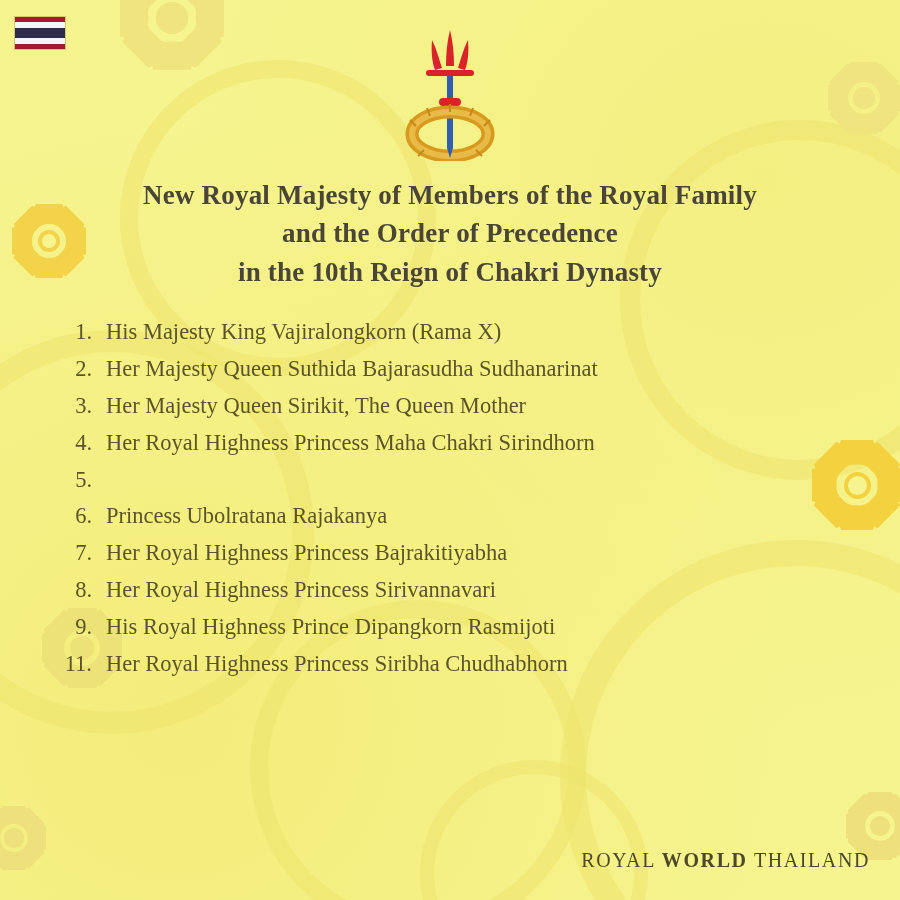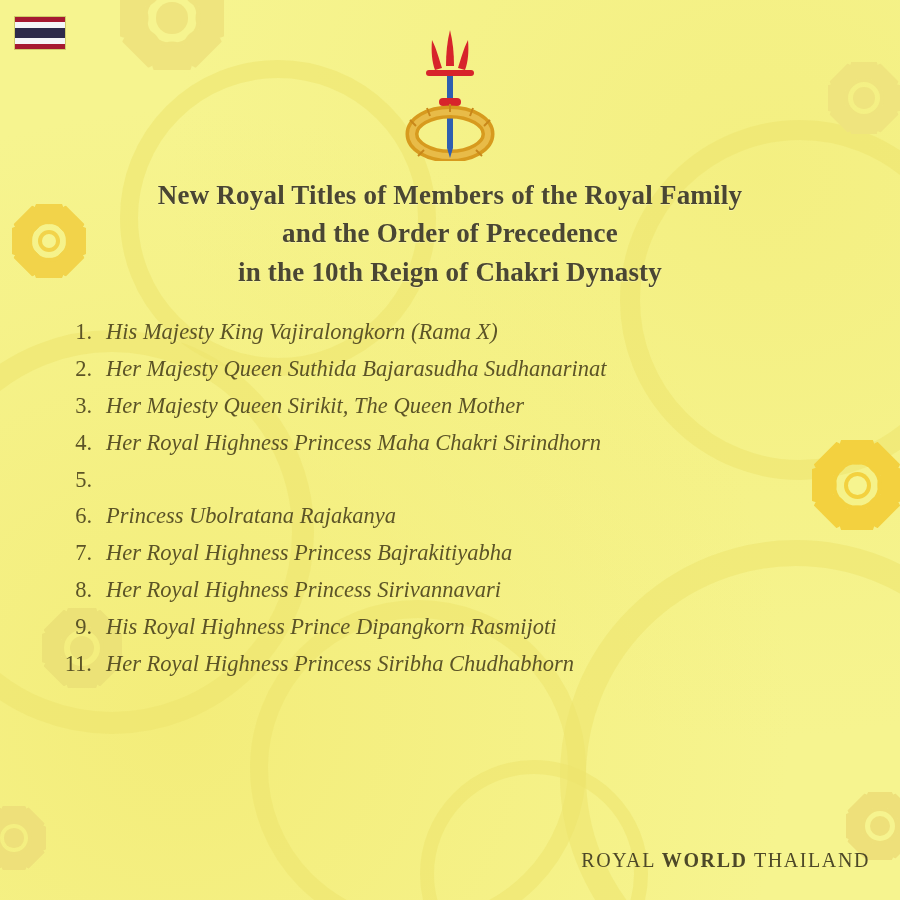--- a/index.html
+++ b/index.html
@@ -147,21 +147,20 @@
   .row .num {
     width: 44px;
     flex: 0 0 44px;
     text-align: right;
     padding-right: 14px;
     box-sizing: border-box;
     color: #5c5427;
   }
   .row .txt {
     flex: 1 1 auto;
-    font-style: italic;
   }
   .row .txt .l2 {
     display: block;
     margin-top: 6px;
   }
 
   
   .brand {
     position: absolute;
     right: 30px;
@@ -258,21 +257,21 @@
         <path d="M60 86 l0 -8"></path>
         <path d="M34 124 l-6 6"></path>
           <path d="M86 124 l6 6"></path>
       </g>
 
       <path d="M57 122 l3 10 l3 -10 z" fill="#2f5fb0"></path>
     </svg>
   </div>
 
   <div class="heading">
-    <div>New Royal Titles of Members of the Royal Family</div>
+    <div>New Royal Majesty of Members of the Royal Family</div>
     <div>and the Order of Precedence</div>
     <div>in the 10th Reign of Chakri Dynasty</div>
   </div>
 
   <div class="list">
 
     <div class="row">
       <span class="num">1.</span>
       <span class="txt">His Majesty King Vajiralongkorn (Rama X)</span>
     </div>

